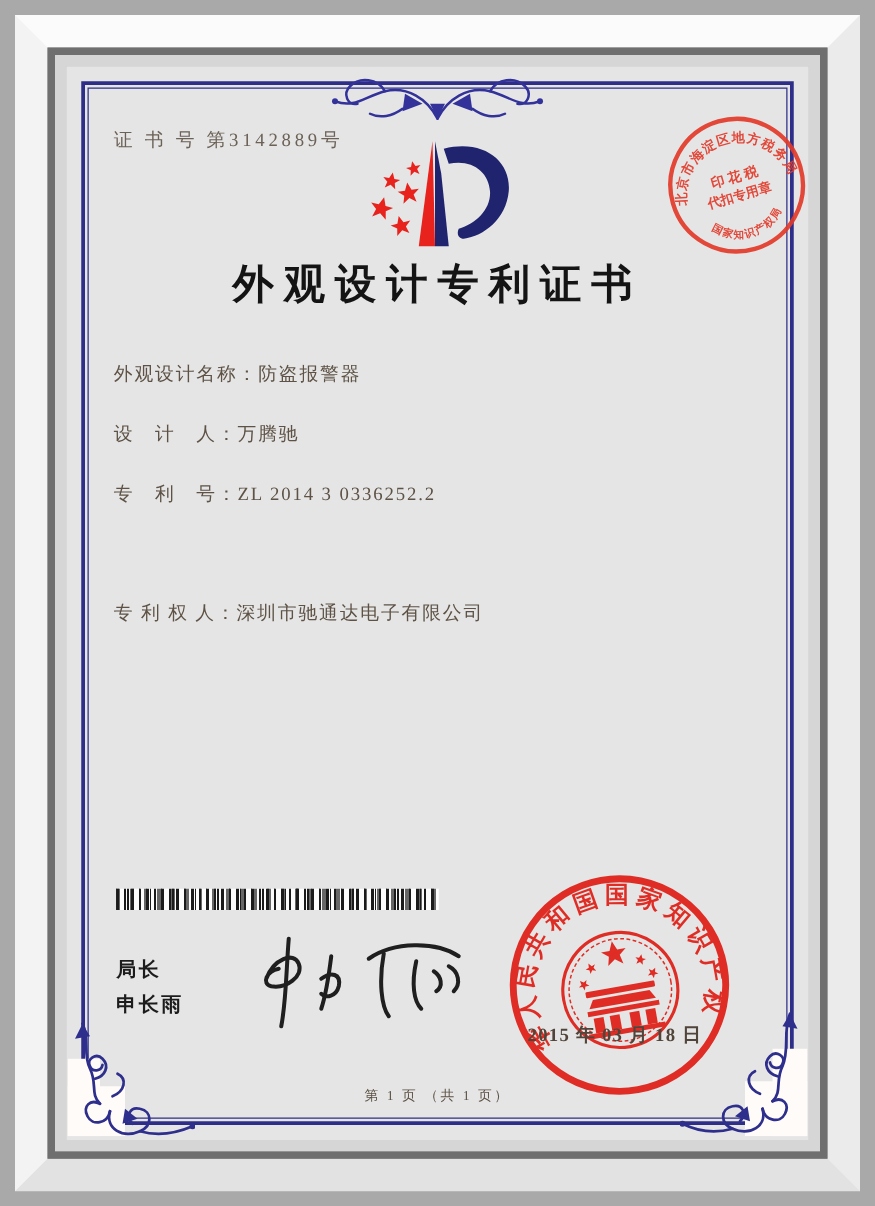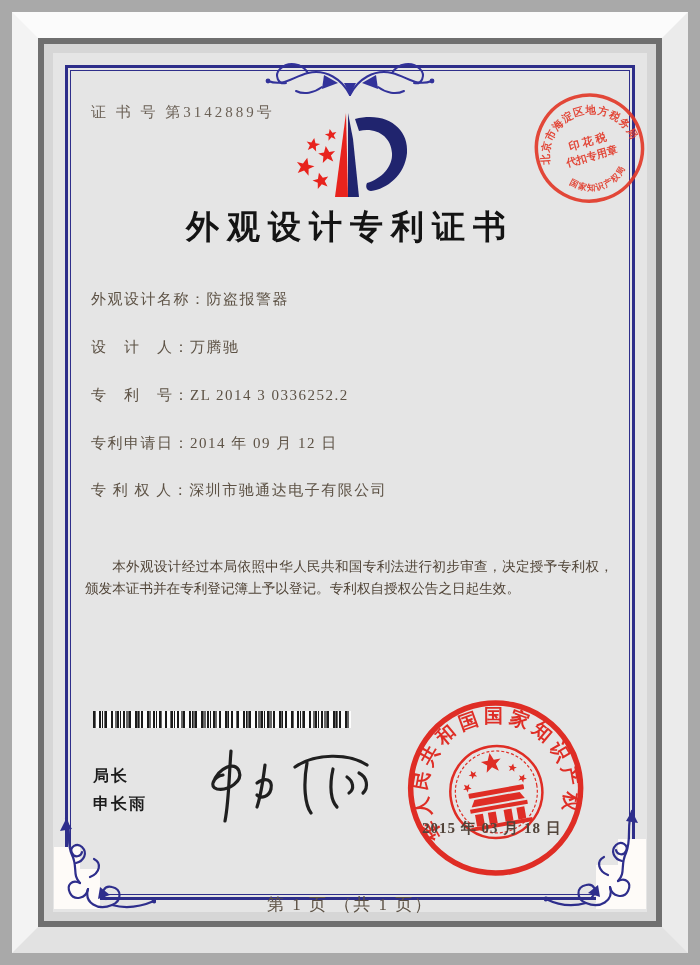--- a/index.html
+++ b/index.html
@@ -39,22 +39,22 @@
       repeating-linear-gradient(90deg,#1b1b1b 0 1px,transparent 1px 9px),
       repeating-linear-gradient(90deg,rgba(40,40,40,.7) 0 3px,transparent 3px 11px);}
   .director{position:absolute;left:40px;top:710px;font-family:Liberation Mono, monospace;
     font-size:16px;font-weight:700;color:#1c1c1c;line-height:28px;letter-spacing:2px;}
   .signature{position:absolute;left:138px;top:690px;}
   
   .tax-stamp{position:absolute;left:478px;top:36px;transform:rotate(-16deg);opacity:.92;}
   .big-seal{position:absolute;left:352px;top:644px;transform:rotate(-10deg);opacity:.95;}
   .seal-date{position:absolute;left:369px;top:766px;font-size:15px;font-weight:600;
     letter-spacing:1px;color:#51443a;z-index:5;white-space:nowrap;}
-  .footer{position:absolute;left:0;right:0;top:840px;text-align:center;
-    font-size:17px;letter-spacing:2px;color:#5d5245;}
+  .footer{position:absolute;left:0;right:0;top:816px;text-align:center;
+    font-size:11px;letter-spacing:2px;color:#5d5245;}
 </style>
 </head>
 <body>
 
 <div class="frame-bevel">
  <div class="frame-dark">
   <div class="frame-gray">
    <div class="paper">
 
      <div class="blue-frame"></div>
@@ -159,25 +159,23 @@
            <textPath href="#arcBot" startOffset="50%" text-anchor="middle">国家知识产权局</textPath>
          </text>
          <text x="59" y="56" text-anchor="middle" font-size="11" font-weight="700" fill="#e23a2a">印 花 税</text>
          <text x="59" y="71" text-anchor="middle" font-size="10.5" font-weight="700" fill="#e23a2a">代扣专用章</text>
        </svg>
      </div>
 
      <div class="field f1"><span>设　计　人：</span><span>万腾驰</span></div>
      <div class="field f0"><span>外观设计名称：</span><span>防盗报警器</span></div>
      <div class="field f2"><span>专　利　号：</span><span>ZL 2014 3 0336252.2</span></div>
-     <div class="field f3"><span>专利申请日：</span><span>2014 年 09 月 12 日</span></div>
      <div class="field f4"><span>专 利 权 人：</span><span>深圳市驰通达电子有限公司</span></div>
 
      <div class="body-text">
-       <p>本外观设计经过本局依照中华人民共和国专利法进行初步审查，决定授予专利权，颁发本证书并在专利登记簿上予以登记。专利权自授权公告之日起生效。</p>
      </div>
 
      <div class="barcode"></div>
 
      <div class="director">
        <div>局长</div>
        <div>申长雨</div>
      </div>
 
      <div class="signature">

